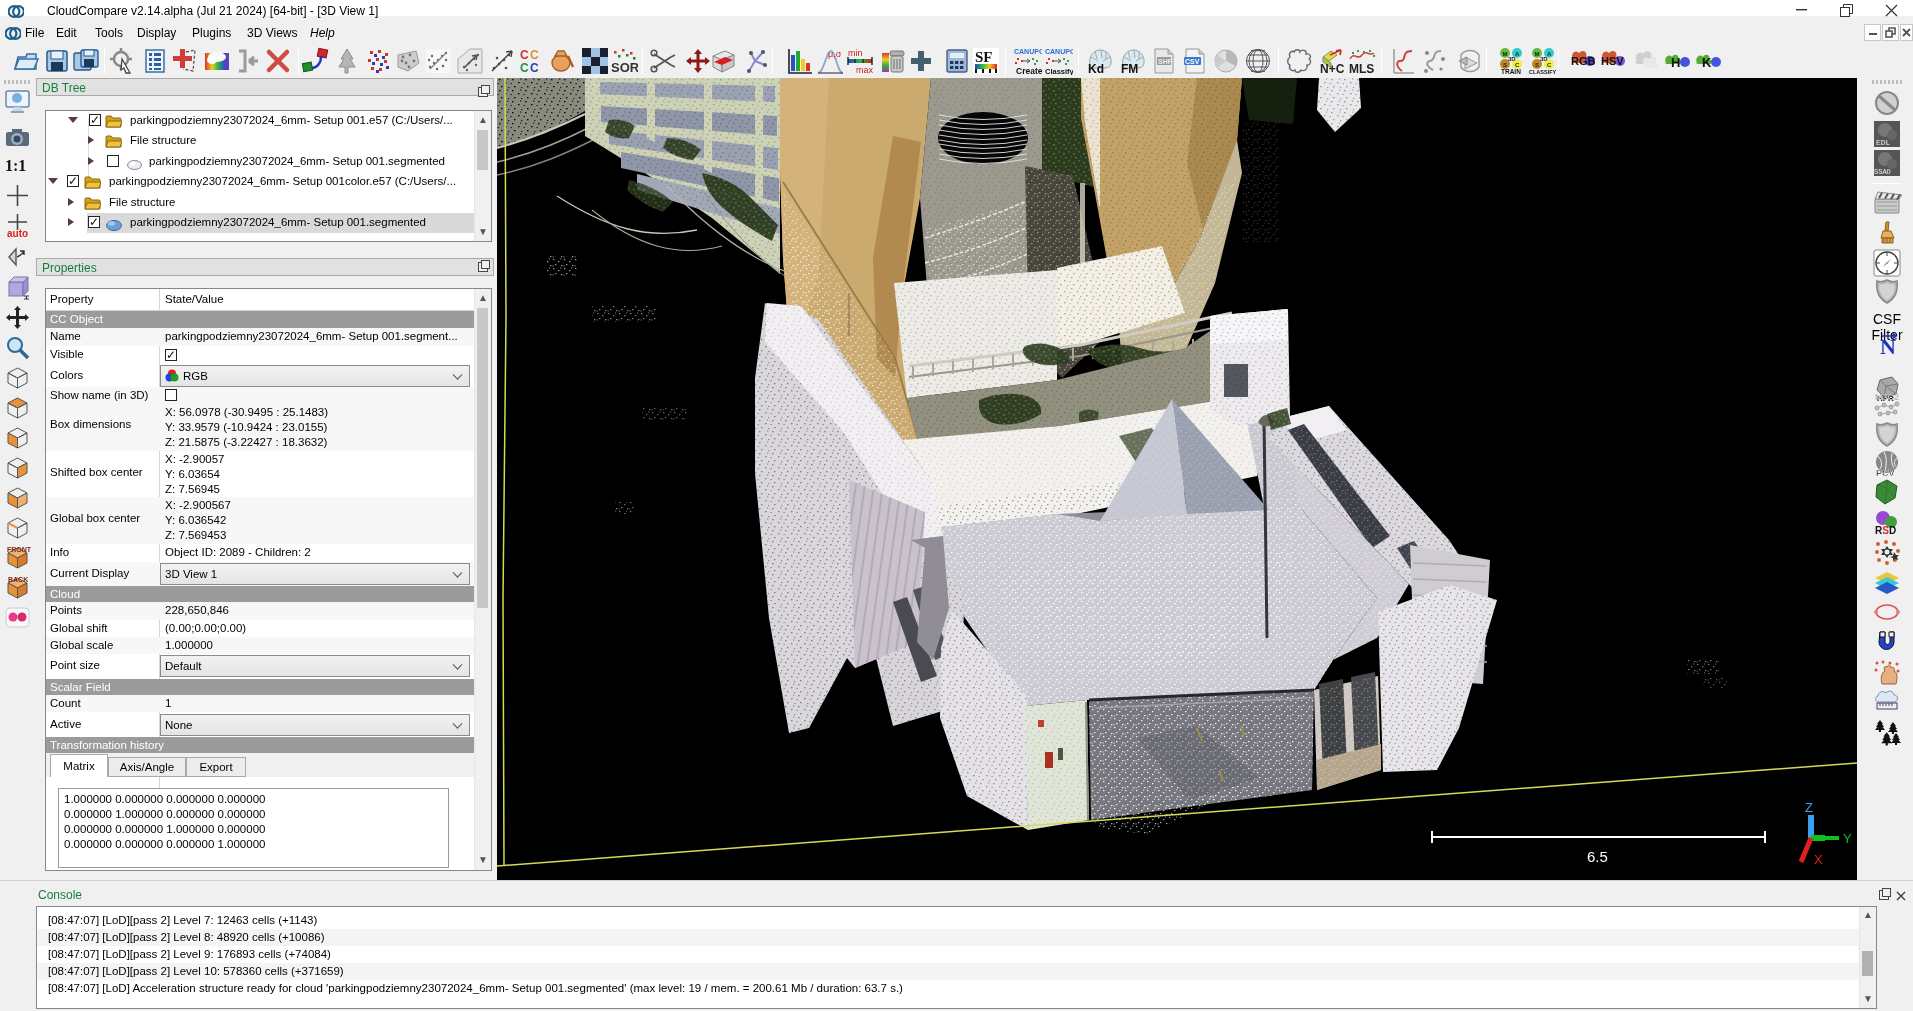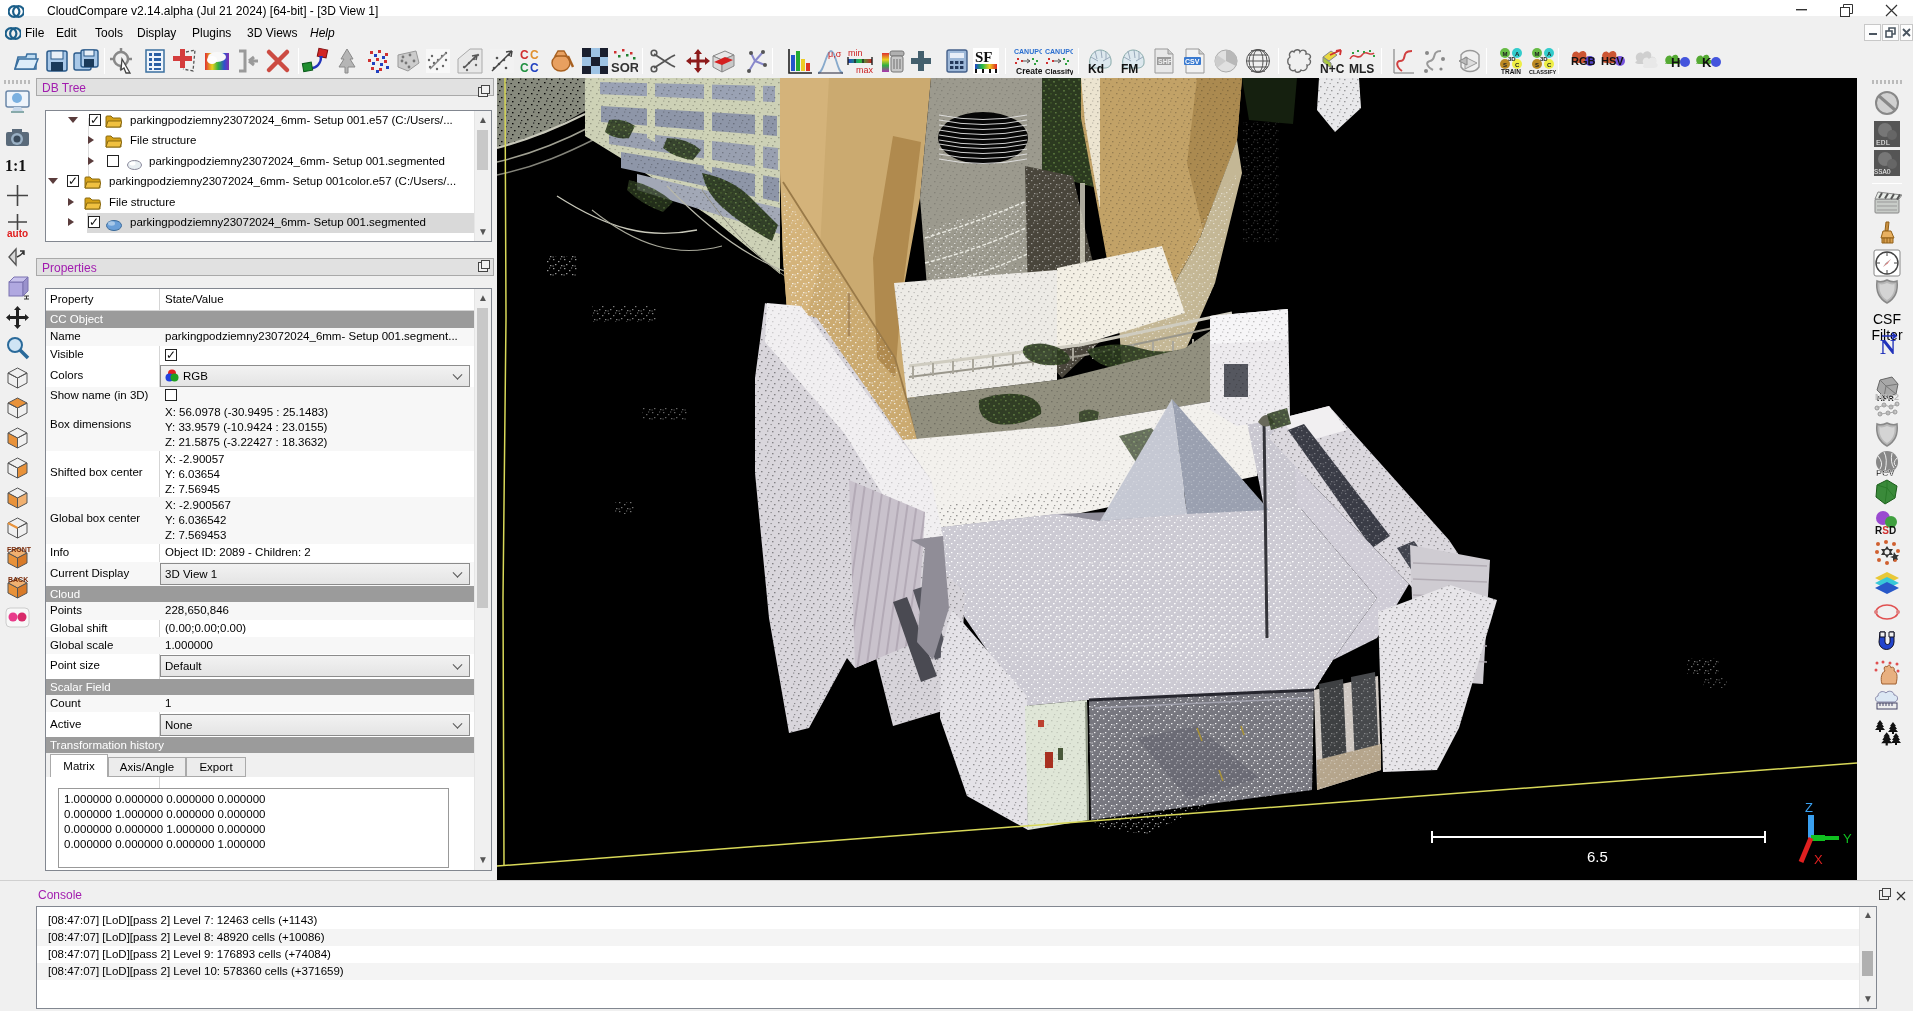--- a/index.html
+++ b/index.html
@@ -13,21 +13,21 @@
 .ti { position:absolute; top:3px; width:28px; height:28px; }
 .tsep { position:absolute; top:4px; width:1px; height:26px; background:#c8c8c8; border-right:1px solid #fff; }
 .vsep { position:absolute; left:4px; width:26px; height:1px; background:#c8c8c8; border-bottom:1px solid #fff; }
 #lefttb { position:absolute; left:0; top:78px; width:36px; height:933px; background:#f0f0f0; }
 #righttb { position:absolute; left:1860px; top:78px; width:53px; height:933px; background:#f0f0f0; }
 .lti { position:absolute; left:4px; width:27px; height:27px; }
 .rti { position:absolute; left:12px; width:30px; height:30px; }
 #leftpanel { position:absolute; left:36px; top:78px; width:458px; height:806px; background:#f0f0f0; }
 #view3d { position:absolute; left:497px; top:78px; width:1360px; height:802px; background:#000; overflow:hidden; }
 #console { position:absolute; left:0; top:880px; width:1913px; height:131px; background:#f0f0f0; border-top:1px solid #d0d0d0; }
-.ptitle { position:absolute; font-size:12px; color:#a21caf; }
+.ptitle { position:absolute; font-size:12px; color:#15803d; }
 .whitebox { position:absolute; background:#fff; border:1px solid #828790; }
 .dockbtn { position:absolute; width:10px; height:10px; border:1px solid #444; background:#f0f0f0; }
 .dockbtn:before { content:""; position:absolute; left:2px; top:-3px; width:7px; height:7px; border:1px solid #444; background:#f0f0f0; }
 .treerow { position:absolute; font-size:11.5px; color:#000; white-space:nowrap; }
 .chk { position:absolute; width:12px; height:12px; border:1px solid #222; background:#fff; }
 .chk.on:before { content:"\2713"; position:absolute; left:0px; top:-2px; font-size:12px; color:#111; }
 .arr-d { position:absolute; width:0; height:0; border-left:5px solid transparent; border-right:5px solid transparent; border-top:6px solid #5a3c3c; }
 .arr-r { position:absolute; width:0; height:0; border-top:4.5px solid transparent; border-bottom:4.5px solid transparent; border-left:6px solid #5a3c3c; }
 .scroll { position:absolute; background:#f0f0f0; border-left:1px solid #e5e5e5; }
 .sarrow { position:absolute; left:3px; font-size:10px; color:#555; }
@@ -863,20 +863,21 @@
 <svg style="position:absolute;left:1896px;top:10px" width="10" height="10" viewBox="0 0 10 10">
       <path d="M1 1 L9 9 M9 1 L1 9" stroke="#333" stroke-width="1.2"></path>
     </svg>
 <div class="whitebox" style="left:36px;top:25px;width:1841px;height:103px"></div>
 <span class="conline" style="left:48px;top:33px">[08:47:07] [LoD][pass 2] Level 7: 12463 cells (+1143)</span>
 <div style="position:absolute;left:37px;top:48px;width:1822px;height:17px;background:#f4f4f4"></div>
 <span class="conline" style="left:48px;top:50px">[08:47:07] [LoD][pass 2] Level 8: 48920 cells (+10086)</span>
 <span class="conline" style="left:48px;top:67px">[08:47:07] [LoD][pass 2] Level 9: 176893 cells (+74084)</span>
 <div style="position:absolute;left:37px;top:82px;width:1822px;height:17px;background:#f4f4f4"></div>
 <span class="conline" style="left:48px;top:84px">[08:47:07] [LoD][pass 2] Level 10: 578360 cells (+371659)</span>
+<span class="conline" style="left:48px;top:101px">[08:47:07] [LoD] Acceleration structure ready for cloud 'parkingpodziemny23072024_6mm- Setup 001.segmented' (max level: 19 / mem. = 200.61 Mb / duration: 63.7 s.)</span>
 <div class="scroll" style="left:1859px;top:26px;width:17px;height:101px"></div>
 <span class="sarrow" style="left:1863px;top:28px">▲</span>
 <span class="sarrow" style="left:1863px;top:112px">▼</span>
 <div style="position:absolute;left:1862px;top:70px;width:11px;height:25px;background:#b0b0b0"></div>
 </div>
 <div id="view3d">
 <svg width="1360" height="802" viewBox="0 0 1360 802">
 <rect width="1360" height="802" fill="#000"></rect>
 <defs>
 <pattern id="dotw" width="11" height="9" patternUnits="userSpaceOnUse">

